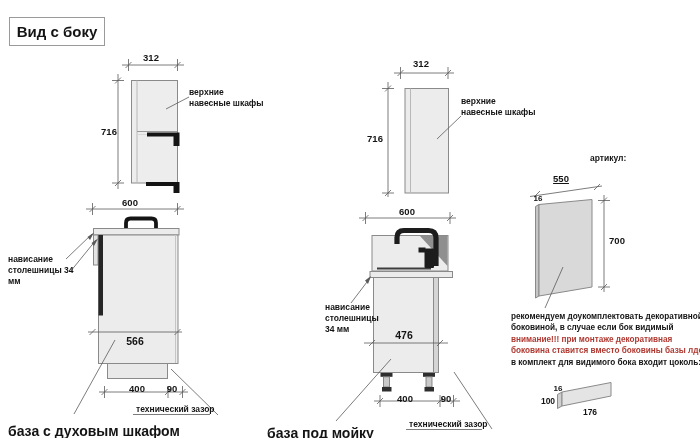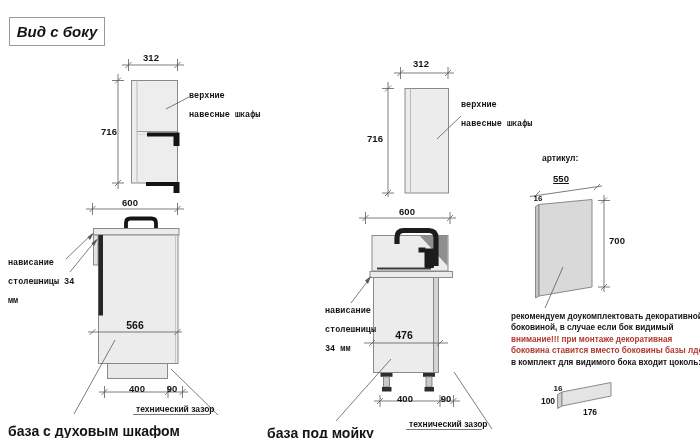--- a/index.html
+++ b/index.html
@@ -7,28 +7,28 @@
     position:relative; width:700px; height:438px; background:#ffffff;
     font-family:"Liberation Sans", sans-serif; overflow:hidden;
   }
   #stage svg { position:absolute; left:0; top:0; }
   .t { position:absolute; font-family:"Liberation Sans",sans-serif; font-weight:bold;
        color:#141414; white-space:nowrap; }
   .dim    { font-size:9.5px;  transform:translateX(-50%); }
   .dim-lg { font-size:10.5px; transform:translateX(-50%); }
   .dim-sm { font-size:8px;    transform:translateX(-50%); }
   .lbl    { font-size:8.5px; }
-  .wrap   { white-space:normal; line-height:19px;font-family:Liberation Mono, monospace; }
+  .wrap   { white-space:normal; line-height:11px; }
   .caption{ font-size:14px; }
   .note-line { font-size:8.2px; line-height:11.4px; white-space:nowrap; }
   .red    { color:#b03a32; }
   .title-box {
     position:absolute; left:9px; top:17px; width:94px; height:27px;
     border:1px solid #9a9a9a; display:flex; align-items:center; justify-content:center;
-    font-size:15px; font-weight:bold; color:#141414;font-style:italic;
+    font-size:15px; font-weight:bold; color:#141414;
   }
 </style>
 </head>
 <body>
 
 <div id="stage">
 
   <svg width="700" height="438" viewBox="0 0 700 438">
 
     <g stroke="#8a8a8a" fill="none">
@@ -172,38 +172,38 @@
 
   <div class="title-box">
     <span>Вид с боку</span>
   </div>
 
   <div class="t dim" style="left:151px; top:52px;">312</div>
   <div class="t dim" style="left:109px; top:126px;">716</div>
   <div class="t lbl wrap" style="left:189px; top:87px; width:78px;">верхние навесные шкафы</div>
   <div class="t dim" style="left:130px; top:197px;">600</div>
   <div class="t lbl wrap" style="left:8px; top:254px; width:74px;">нависание столешницы 34 мм</div>
-  <div class="t dim-lg" style="left:135px; top:319px;">566</div>
+  <div class="t dim-lg" style="left:135px; top:335px;">566</div>
   <div class="t dim" style="left:137px; top:383px;">400</div>
   <div class="t dim" style="left:172px; top:383px;">90</div>
   <div class="t lbl" style="left:136px; top:404px;">технический зазор</div>
   <div class="t caption" style="left:8px; top:423px;">база с духовым шкафом</div>
 
   <div class="t dim" style="left:421px; top:58px;">312</div>
   <div class="t dim" style="left:375px; top:133px;">716</div>
   <div class="t lbl wrap" style="left:461px; top:96px; width:78px;">верхние навесные шкафы</div>
   <div class="t dim" style="left:407px; top:206px;">600</div>
   <div class="t lbl wrap" style="left:325px; top:302px; width:47px;">нависание столешницы 34 мм</div>
   <div class="t dim-lg" style="left:404px; top:329px;">476</div>
   <div class="t dim" style="left:405px; top:393px;">400</div>
   <div class="t dim" style="left:446px; top:393px;">90</div>
   <div class="t lbl" style="left:409px; top:419px;">технический зазор</div>
   <div class="t caption" style="left:267px; top:425px;">база под мойку</div>
 
-  <div class="t lbl" style="left:514px; top:153px;padding-left:28px;">артикул:</div>
+  <div class="t lbl" style="left:562px; top:153px;padding-left:28px;">артикул:</div>
   <div class="t dim" style="left:561px; top:173px;text-decoration:underline;">550</div>
   <div class="t dim-sm" style="left:538px; top:194px;">16</div>
   <div class="t dim" style="left:617px; top:235px;">700</div>
 
   <div style="position:absolute; left:511px; top:311px;">
     <div class="t note-line" style="position:static;">рекомендуем доукомплектовать декоративной</div>
     <div class="t note-line" style="position:static;">боковиной, в случае если бок видимый</div>
     <div class="t note-line red" style="position:static;">внимание!!! при монтаже декоративная</div>
     <div class="t note-line red" style="position:static;">боковина ставится вместо боковины базы лдсп</div>
     <div class="t note-line" style="position:static;">в комплект для видимого бока входит цоколь:</div>

